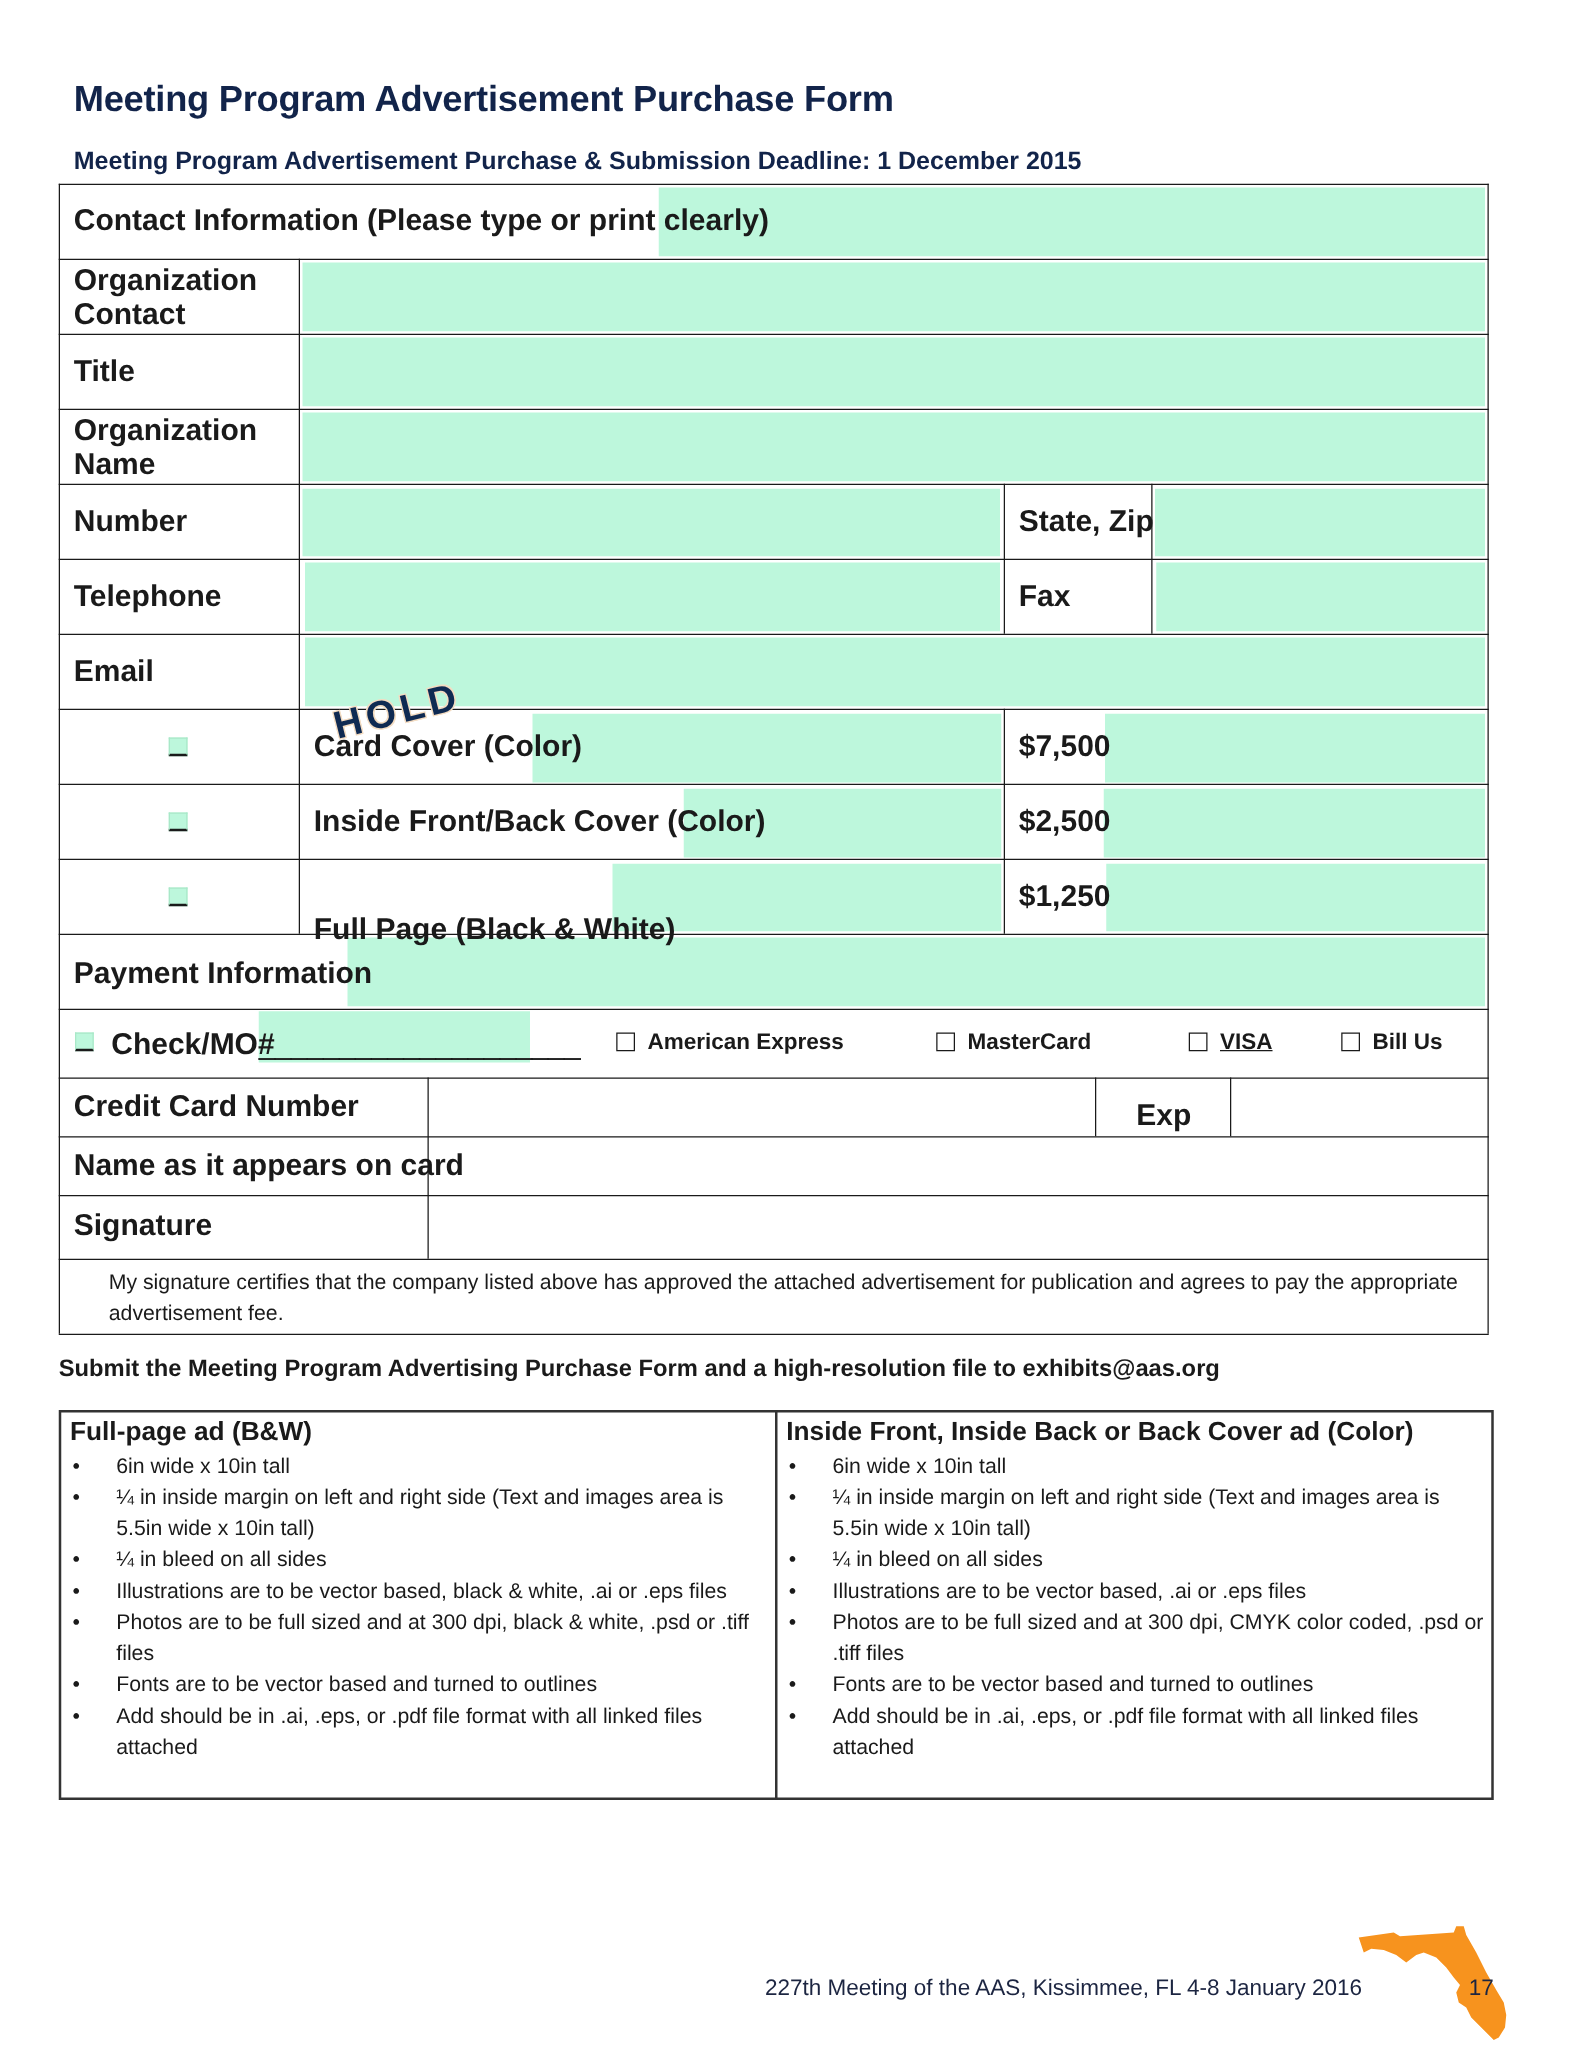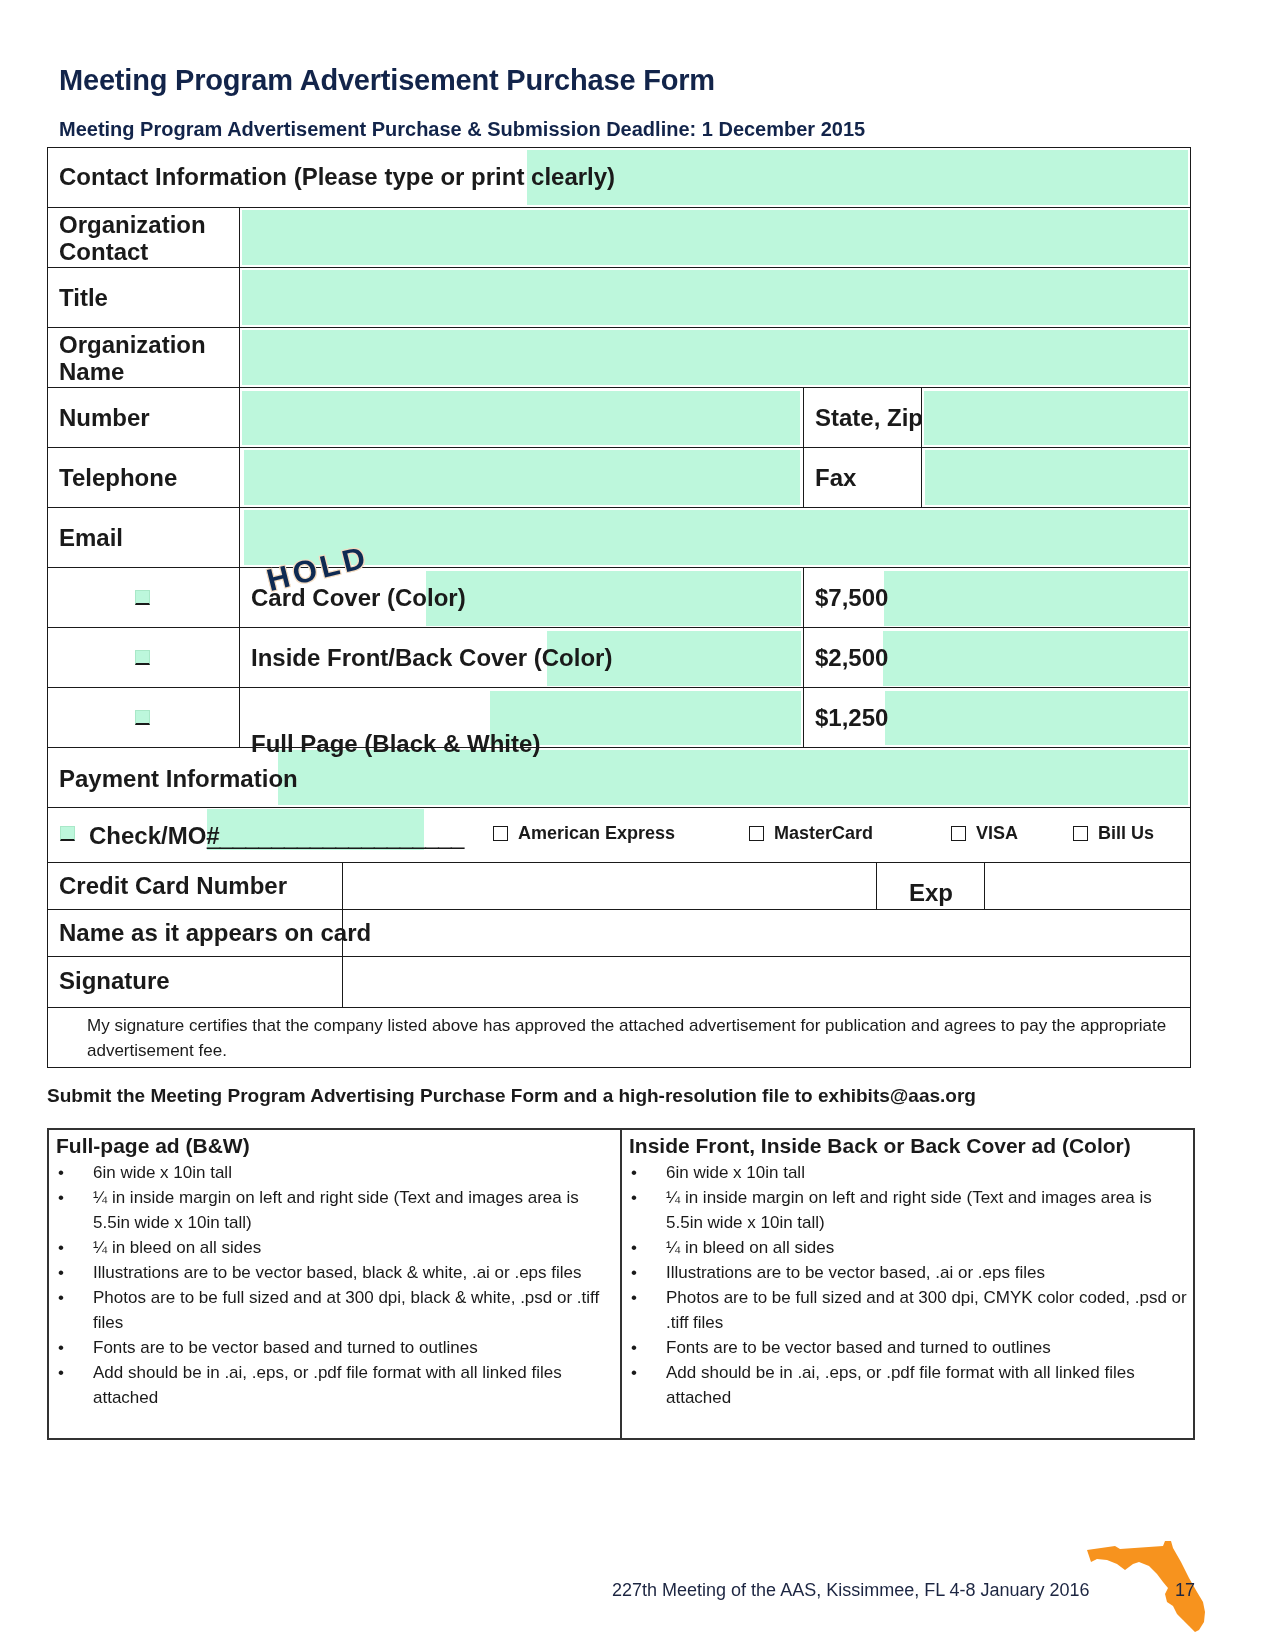--- a/index.html
+++ b/index.html
@@ -126,21 +126,21 @@
   <div class="lbl" style="left:207px;top:823px;font-weight:normal;letter-spacing:-0.5px;">____________________</div>
 
   <div class="opt" style="left:493px;top:823px;">
     <span class="cb" style="position:static;"></span>
     <span>American Express</span>
   </div>
   <div class="opt" style="left:749px;top:823px;">
     <span class="cb" style="position:static;"></span>
     <span>MasterCard</span>
   </div>
-  <div class="opt" style="left:951px;top:823px;">
+  <div class="opt" style="left:951px;top:823px;text-decoration:underline;">
     <span class="cb" style="position:static;"></span>
     <span>VISA</span>
   </div>
   <div class="opt" style="left:1073px;top:823px;">
     <span class="cb" style="position:static;"></span>
     <span>Bill Us</span>
   </div>
 
   <div class="lbl" style="left:59px;top:873px;">Credit Card Number</div>
   <div class="abs" style="left:344px;top:864px;width:530px;height:44px;"></div>

